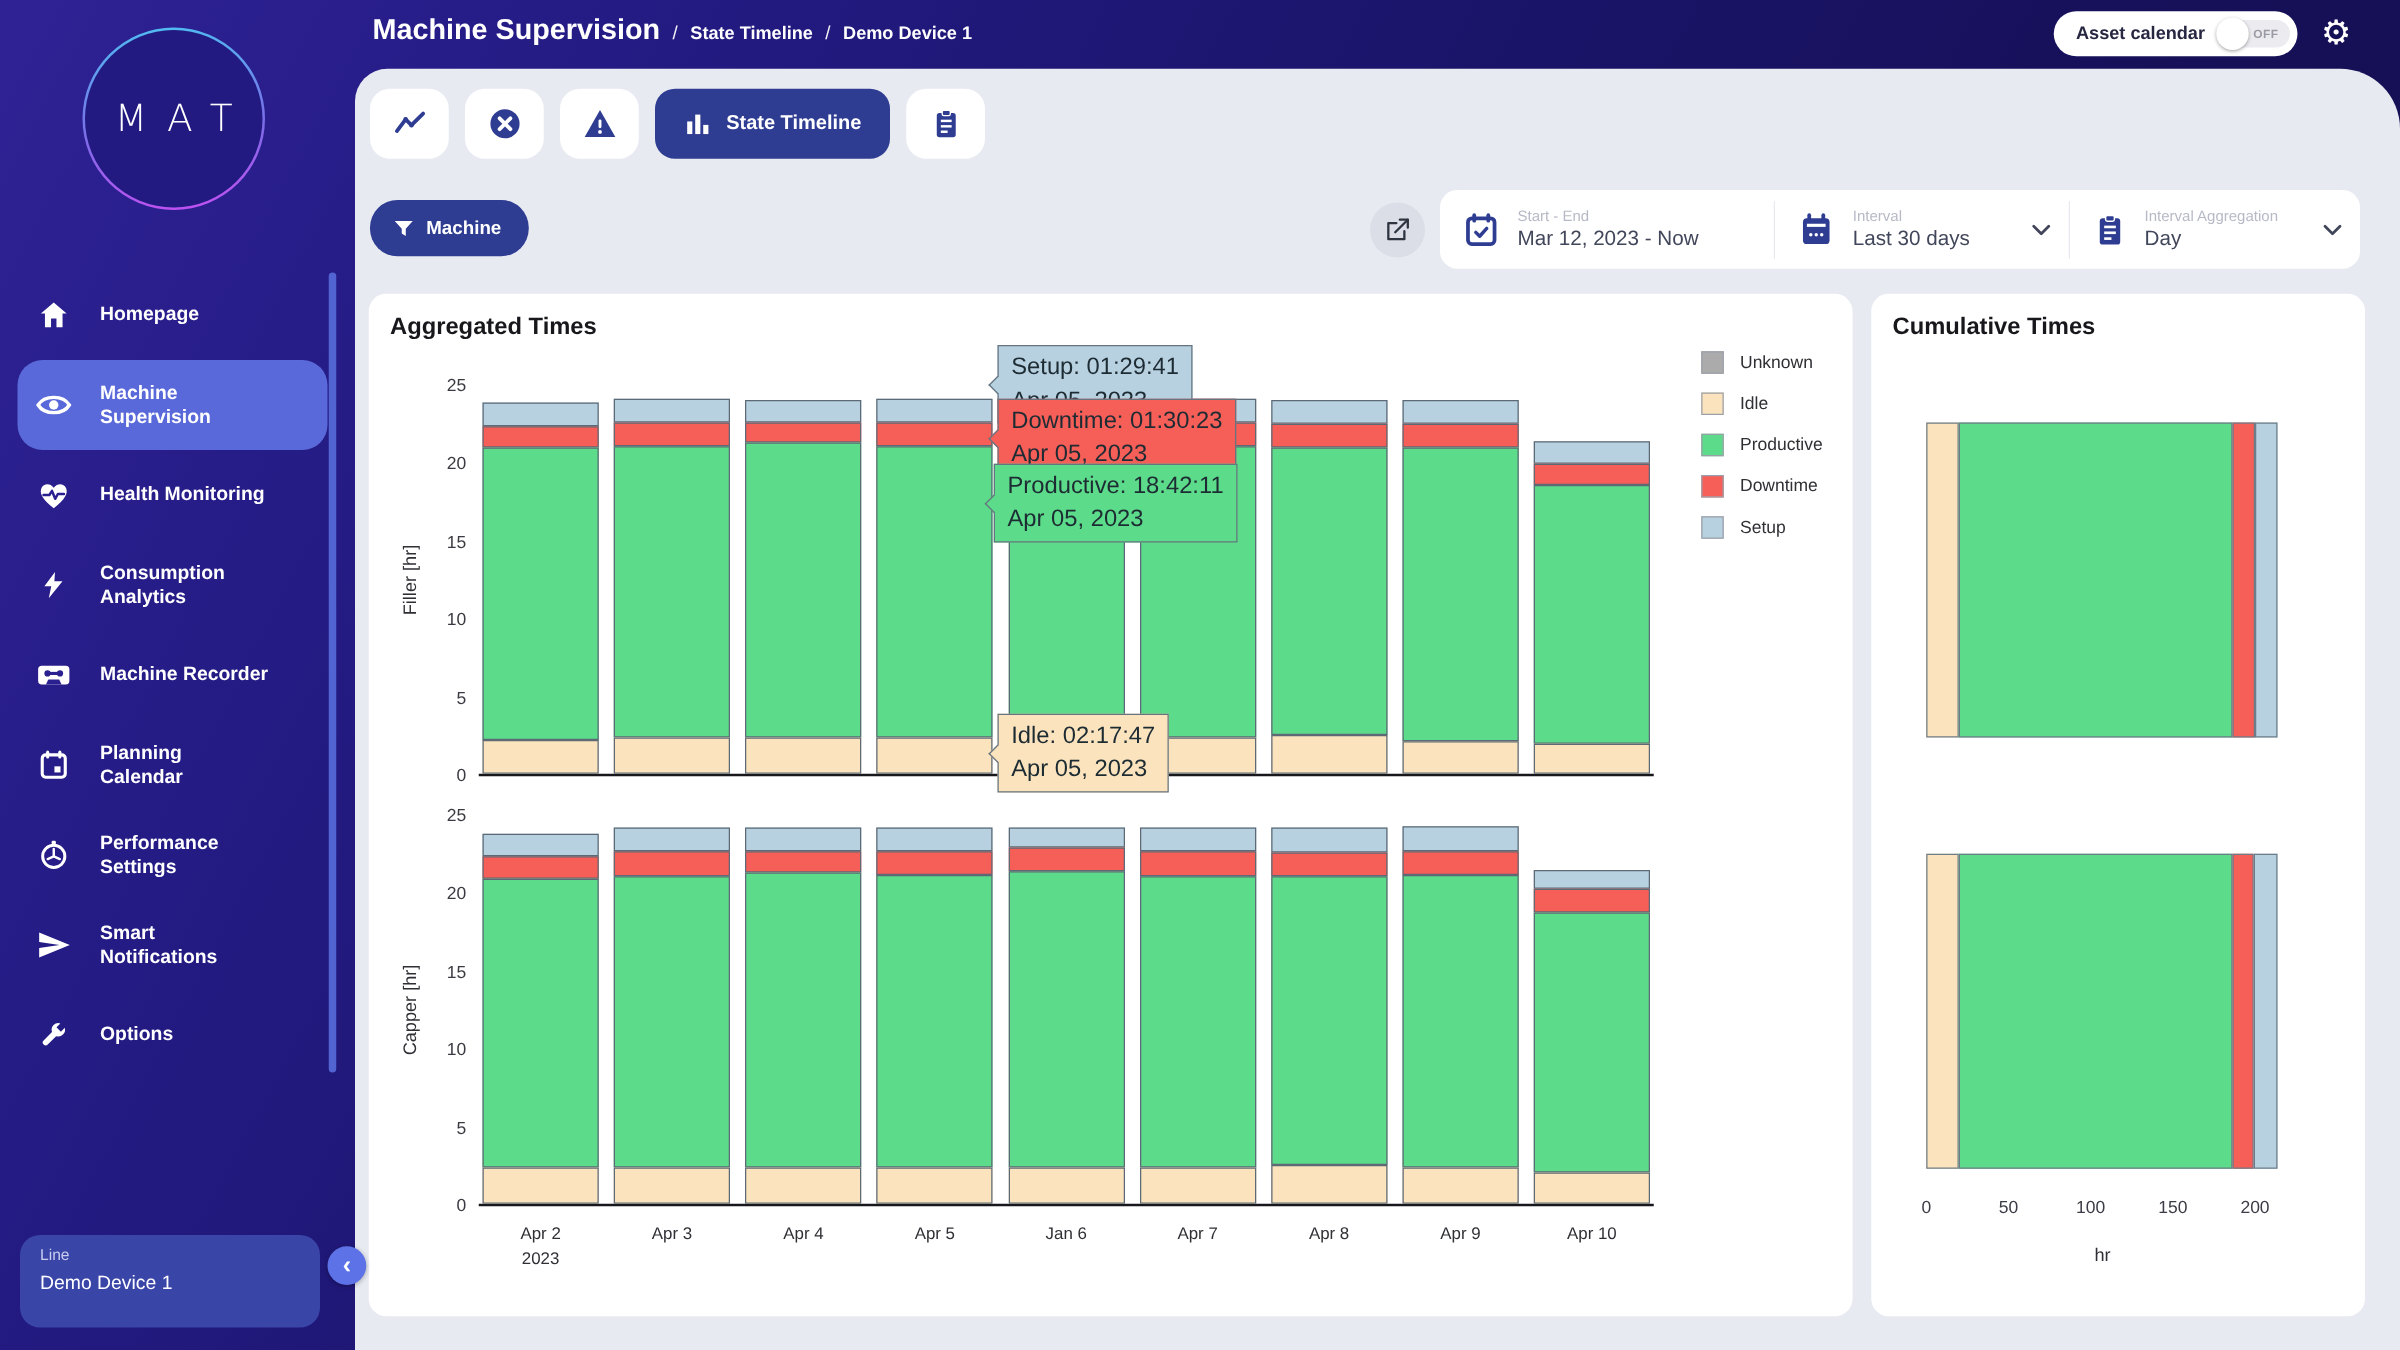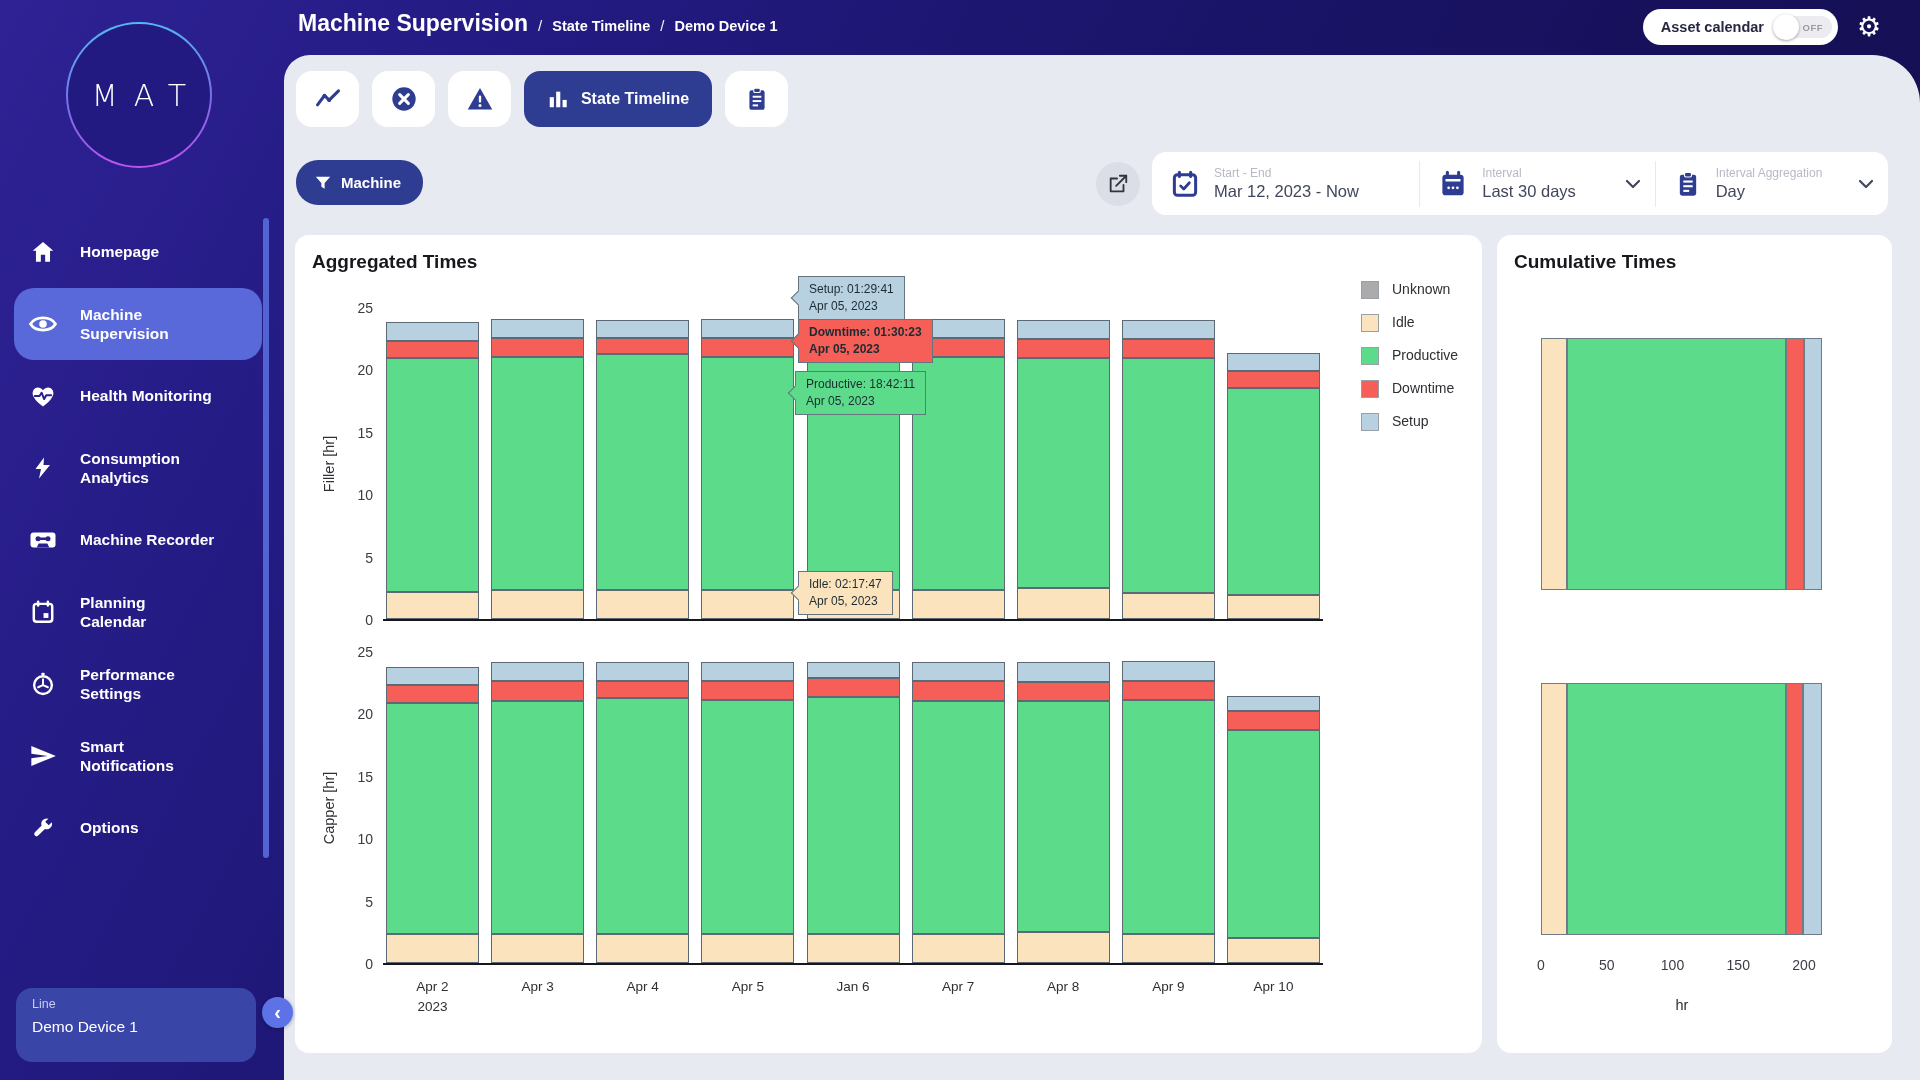--- a/index.html
+++ b/index.html
@@ -64,21 +64,21 @@
   .bar{width:93px;display:flex;flex-direction:column-reverse;}
   .seg{width:100%;box-sizing:border-box;border:1px solid #5d6a75;}
   .ytick{position:absolute;width:40px;text-align:right;font-size:14px;color:#3a3a42;}
   .axis-label{position:absolute;left:-26px;width:120px;text-align:center;font-size:14.5px;color:#2f2f35;transform:rotate(-90deg);}
   .xlabels{position:absolute;left:88px;top:742px;width:940px;display:flex;justify-content:space-between;padding:0 3px;box-sizing:border-box;}
   .xcell{width:93px;text-align:center;font-size:13.5px;color:#2f2f35;line-height:1.45;}
   .legend{position:absolute;left:1050px;top:46px;}
   .leg-row{display:flex;align-items:flex-start;gap:13px;height:33px;padding-left:16px;}
   .leg-swatch{width:18px;height:18px;border:1px solid #9aa0a8;box-sizing:border-box;}
   .leg-label{font-size:14px;color:#2f2f35;}
-  .tooltip{position:absolute;border:1px solid #66747f;padding:4px 10px;font-size:12px;color:#1d2b33;line-height:1.4;z-index:6;white-space:nowrap;}
+  .tooltip{position:absolute;border:1px solid #66747f;padding:4px 10px;font-size:19px;color:#1d2b33;line-height:1.4;z-index:6;white-space:nowrap;}
   .tooltip:before{content:"";position:absolute;left:-6px;top:50%;width:10px;height:10px;background:inherit;border-left:1px solid #66747f;border-bottom:1px solid #66747f;transform:translateY(-50%) rotate(45deg);}
   
   .cumbar{position:absolute;left:44px;width:282px;height:252px;display:flex;}
   .cumbar1{top:103px;} .cumbar2{top:448px;}
   .cseg{height:100%;box-sizing:border-box;border:1px solid #6e7c88;}
   .cumticks{position:absolute;left:0;top:722px;width:395px;height:20px;}
   .ctick{position:absolute;transform:translateX(-50%);font-size:14px;color:#3c3c46;}
   .cum-xlabel{position:absolute;left:110px;top:762px;width:150px;text-align:center;font-size:14.5px;color:#2f2f35;}
   svg{display:block;}
 </style>
@@ -518,21 +518,21 @@
           <div class="leg-row">
             <span class="leg-swatch" style="background: rgb(184, 209, 225);"></span>
             <span class="leg-label">Setup</span>
           </div>
         </div>
       <div id="agg-tooltips">
           <div class="tooltip" style="left: 503px; top: 41px; background: rgb(184, 209, 225);">
             <div>Setup: 01:29:41</div>
             <div>Apr 05, 2023</div>
           </div>
-          <div class="tooltip" style="left: 503px; top: 84px; background: rgb(246, 94, 88); font-weight: bold;">
+          <div class="tooltip" style="left: 503px; top: 84px; background: rgb(246, 94, 88);">
             <div>Downtime: 01:30:23</div>
             <div>Apr 05, 2023</div>
           </div>
           <div class="tooltip" style="left: 500px; top: 136px; background: rgb(92, 219, 138);">
             <div>Productive: 18:42:11</div>
             <div>Apr 05, 2023</div>
           </div>
           <div class="tooltip" style="left: 503px; top: 336px; background: rgb(251, 228, 189);">
             <div>Idle: 02:17:47</div>
             <div>Apr 05, 2023</div>

